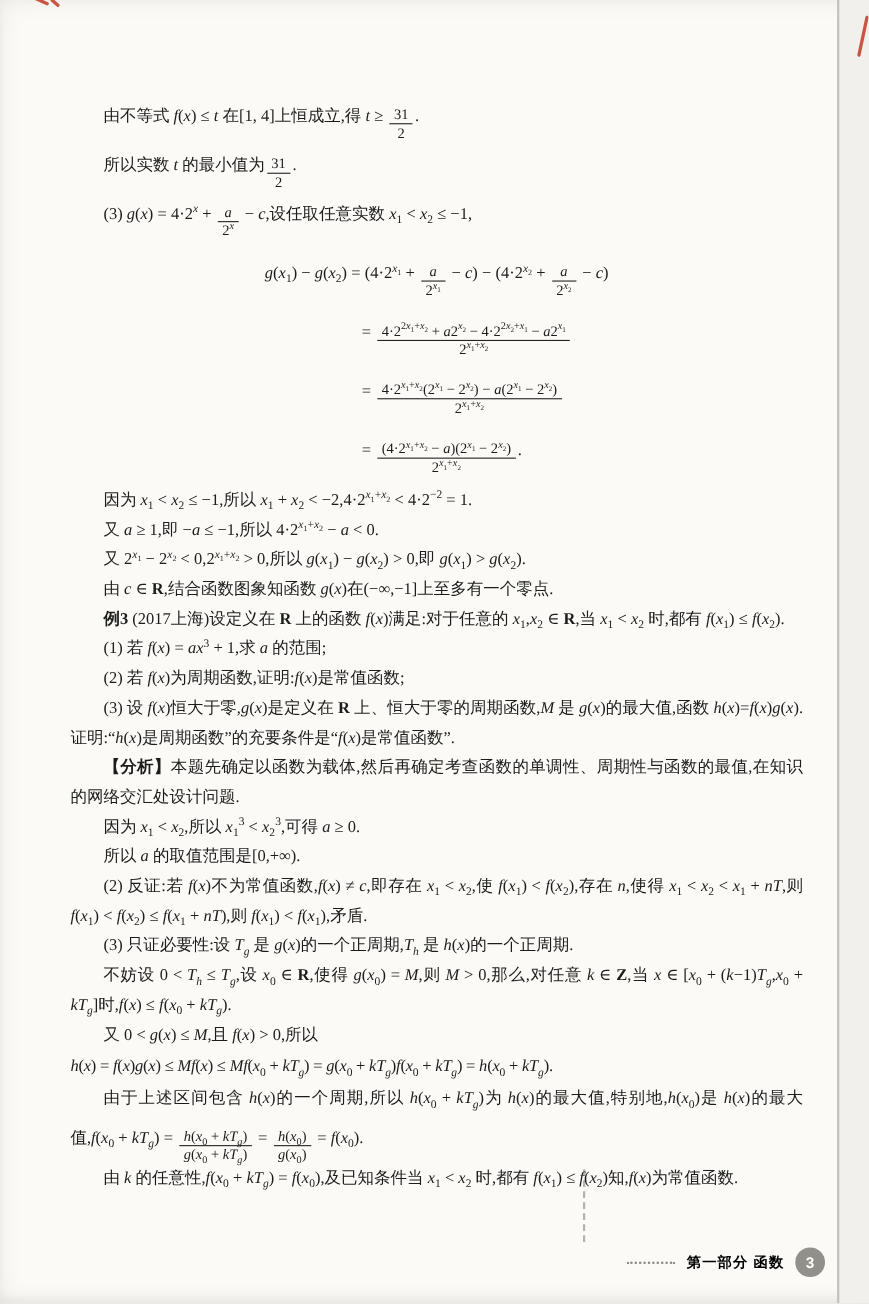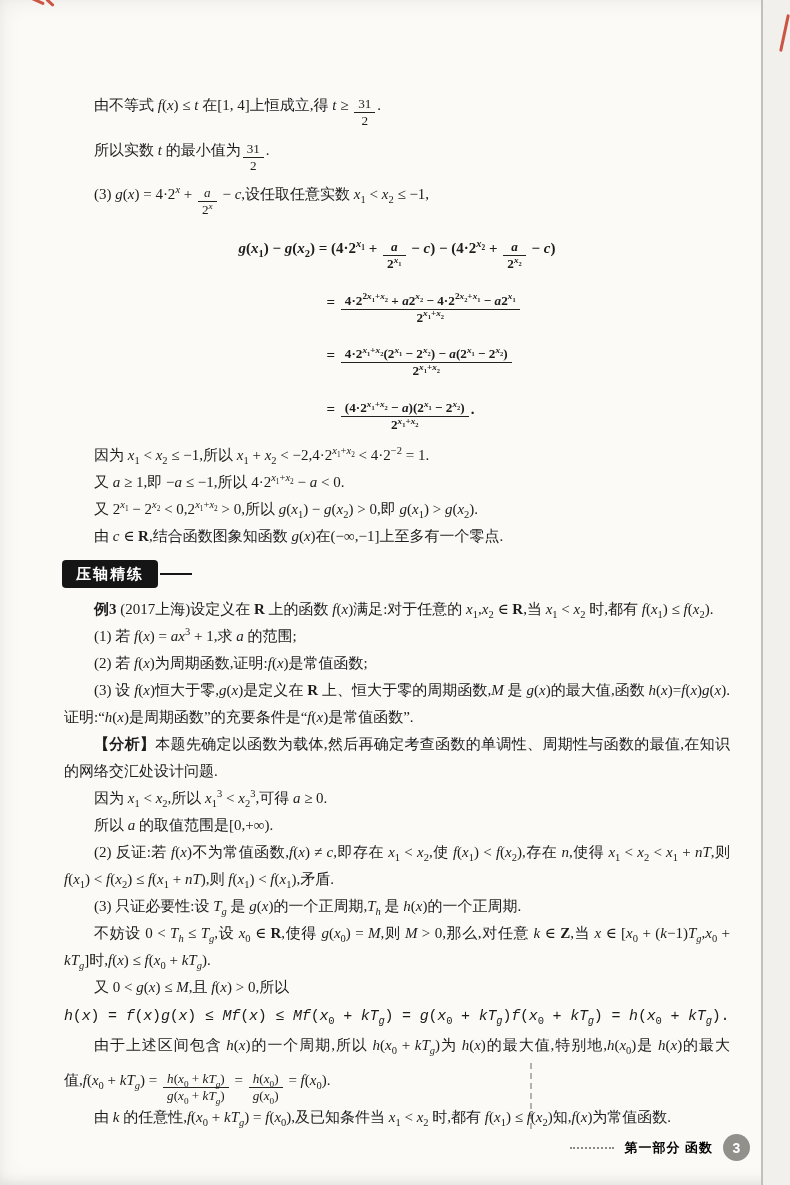--- a/index.html
+++ b/index.html
@@ -40,33 +40,33 @@
   .content{
     position:absolute;left:0;top:0;right:0;
     padding:84px 60px 0 64px;
   }
   .para{
     font-size:15px;line-height:27px;
     text-align:justify;
     margin:0;
   }
   .indent{text-indent:2em;}
-  .fullline{white-space:nowrap;letter-spacing:-0.2px;margin:2px 0;font-family:Liberation Mono, monospace;}
+  .fullline{white-space:nowrap;letter-spacing:-0.2px;margin:2px 0;}
   i{font-style:italic;}
   b.bf{font-weight:bold;font-style:normal;}
   sup,sub{font-size:0.7em;line-height:0;}
   .frac{
     display:inline-block;vertical-align:middle;
     text-align:center;line-height:1.2;margin:0 2px;
     text-indent:0;
   }
   .frac .fnum{display:block;padding:0 4px;font-size:0.88em;margin-top:12px;}
   .frac .fden{display:block;padding:0 4px;font-size:0.88em;border-top:1px solid #222;}
   .eqblock{
-    width:max-content;margin:5px auto;max-width:100%;font-weight:bold;
+    width:max-content;margin:5px auto;max-width:100%;
   }
   .eqline{font-size:15px;margin:9px 0;line-height:1.3;}
   .eq-cont{margin-left:88px;}
   .banner-row{
     margin:10px 0 8px -2px;display:flex;align-items:center;
   }
   .banner{
     display:inline-block;
     background:var(--banner-bg,#151515);
     color:var(--banner-text,#fff);
@@ -117,24 +117,20 @@
       <div class="eqblock">
         <div class="eqline"><i>g</i>(<i>x</i><sub>1</sub>) − <i>g</i>(<i>x</i><sub>2</sub>) = (4·2<sup><i>x</i><sub>1</sub></sup> + <span class="frac"><span class="fnum"><i>a</i></span><span class="fden">2<sup><i>x</i><sub>1</sub></sup></span></span> − <i>c</i>) − (4·2<sup><i>x</i><sub>2</sub></sup> + <span class="frac"><span class="fnum"><i>a</i></span><span class="fden">2<sup><i>x</i><sub>2</sub></sup></span></span> − <i>c</i>)</div>
         <div class="eqline eq-cont">= <span class="frac"><span class="fnum">4·2<sup>2<i>x</i><sub>1</sub>+<i>x</i><sub>2</sub></sup> + <i>a</i>2<sup><i>x</i><sub>2</sub></sup> − 4·2<sup>2<i>x</i><sub>2</sub>+<i>x</i><sub>1</sub></sup> − <i>a</i>2<sup><i>x</i><sub>1</sub></sup></span><span class="fden">2<sup><i>x</i><sub>1</sub>+<i>x</i><sub>2</sub></sup></span></span></div>
         <div class="eqline eq-cont">= <span class="frac"><span class="fnum">4·2<sup><i>x</i><sub>1</sub>+<i>x</i><sub>2</sub></sup>(2<sup><i>x</i><sub>1</sub></sup> − 2<sup><i>x</i><sub>2</sub></sup>) − <i>a</i>(2<sup><i>x</i><sub>1</sub></sup> − 2<sup><i>x</i><sub>2</sub></sup>)</span><span class="fden">2<sup><i>x</i><sub>1</sub>+<i>x</i><sub>2</sub></sup></span></span></div>
         <div class="eqline eq-cont">= <span class="frac"><span class="fnum">(4·2<sup><i>x</i><sub>1</sub>+<i>x</i><sub>2</sub></sup> − <i>a</i>)(2<sup><i>x</i><sub>1</sub></sup> − 2<sup><i>x</i><sub>2</sub></sup>)</span><span class="fden">2<sup><i>x</i><sub>1</sub>+<i>x</i><sub>2</sub></sup></span></span>.</div>
       </div>
       <div class="para indent">因为 <i>x</i><sub>1</sub> &lt; <i>x</i><sub>2</sub> ≤ −1,所以 <i>x</i><sub>1</sub> + <i>x</i><sub>2</sub> &lt; −2,4·2<sup><i>x</i><sub>1</sub>+<i>x</i><sub>2</sub></sup> &lt; 4·2<sup>−2</sup> = 1.</div>
       <div class="para indent">又 <i>a</i> ≥ 1,即 −<i>a</i> ≤ −1,所以 4·2<sup><i>x</i><sub>1</sub>+<i>x</i><sub>2</sub></sup> − <i>a</i> &lt; 0.</div>
       <div class="para indent">又 2<sup><i>x</i><sub>1</sub></sup> − 2<sup><i>x</i><sub>2</sub></sup> &lt; 0,2<sup><i>x</i><sub>1</sub>+<i>x</i><sub>2</sub></sup> &gt; 0,所以 <i>g</i>(<i>x</i><sub>1</sub>) − <i>g</i>(<i>x</i><sub>2</sub>) &gt; 0,即 <i>g</i>(<i>x</i><sub>1</sub>) &gt; <i>g</i>(<i>x</i><sub>2</sub>).</div>
       <div class="para indent">由 <i>c</i> ∈ <b class="bf">R</b>,结合函数图象知函数 <i>g</i>(<i>x</i>)在(−∞,−1]上至多有一个零点.</div>
-      <div class="banner-row">
-        <span class="banner">压轴精练</span>
-        <span class="banner-line"></span>
-      </div>
       <div class="para indent"><b class="bf">例3</b> (2017上海)设定义在 <b class="bf">R</b> 上的函数 <i>f</i>(<i>x</i>)满足:对于任意的 <i>x</i><sub>1</sub>,<i>x</i><sub>2</sub> ∈ <b class="bf">R</b>,当 <i>x</i><sub>1</sub> &lt; <i>x</i><sub>2</sub> 时,都有 <i>f</i>(<i>x</i><sub>1</sub>) ≤ <i>f</i>(<i>x</i><sub>2</sub>).</div>
       <div class="para indent">(1) 若 <i>f</i>(<i>x</i>) = <i>ax</i><sup>3</sup> + 1,求 <i>a</i> 的范围;</div>
       <div class="para indent">(2) 若 <i>f</i>(<i>x</i>)为周期函数,证明:<i>f</i>(<i>x</i>)是常值函数;</div>
       <div class="para indent">(3) 设 <i>f</i>(<i>x</i>)恒大于零,<i>g</i>(<i>x</i>)是定义在 <b class="bf">R</b> 上、恒大于零的周期函数,<i>M</i> 是 <i>g</i>(<i>x</i>)的最大值,函数 <i>h</i>(<i>x</i>)=<i>f</i>(<i>x</i>)<i>g</i>(<i>x</i>).证明:“<i>h</i>(<i>x</i>)是周期函数”的充要条件是“<i>f</i>(<i>x</i>)是常值函数”.</div>
       <div class="para indent"><b class="bf">【分析】</b>本题先确定以函数为载体,然后再确定考查函数的单调性、周期性与函数的最值,在知识的网络交汇处设计问题.</div>
       <div class="para indent">因为 <i>x</i><sub>1</sub> &lt; <i>x</i><sub>2</sub>,所以 <i>x</i><sub>1</sub><sup>3</sup> &lt; <i>x</i><sub>2</sub><sup>3</sup>,可得 <i>a</i> ≥ 0.</div>
       <div class="para indent">所以 <i>a</i> 的取值范围是[0,+∞).</div>
       <div class="para indent">(2) 反证:若 <i>f</i>(<i>x</i>)不为常值函数,<i>f</i>(<i>x</i>) ≠ <i>c</i>,即存在 <i>x</i><sub>1</sub> &lt; <i>x</i><sub>2</sub>,使 <i>f</i>(<i>x</i><sub>1</sub>) &lt; <i>f</i>(<i>x</i><sub>2</sub>),存在 <i>n</i>,使得 <i>x</i><sub>1</sub> &lt; <i>x</i><sub>2</sub> &lt; <i>x</i><sub>1</sub> + <i>nT</i>,则 <i>f</i>(<i>x</i><sub>1</sub>) &lt; <i>f</i>(<i>x</i><sub>2</sub>) ≤ <i>f</i>(<i>x</i><sub>1</sub> + <i>nT</i>),则 <i>f</i>(<i>x</i><sub>1</sub>) &lt; <i>f</i>(<i>x</i><sub>1</sub>),矛盾.</div>
       <div class="para indent">(3) 只证必要性:设 <i>T</i><sub><i>g</i></sub> 是 <i>g</i>(<i>x</i>)的一个正周期,<i>T</i><sub><i>h</i></sub> 是 <i>h</i>(<i>x</i>)的一个正周期.</div>
       <div class="para indent">不妨设 0 &lt; <i>T</i><sub><i>h</i></sub> ≤ <i>T</i><sub><i>g</i></sub>,设 <i>x</i><sub>0</sub> ∈ <b class="bf">R</b>,使得 <i>g</i>(<i>x</i><sub>0</sub>) = <i>M</i>,则 <i>M</i> &gt; 0,那么,对任意 <i>k</i> ∈ <b class="bf">Z</b>,当 <i>x</i> ∈ [<i>x</i><sub>0</sub> + (<i>k</i>−1)<i>T</i><sub><i>g</i></sub>,<i>x</i><sub>0</sub> + <i>kT</i><sub><i>g</i></sub>]时,<i>f</i>(<i>x</i>) ≤ <i>f</i>(<i>x</i><sub>0</sub> + <i>kT</i><sub><i>g</i></sub>).</div>

